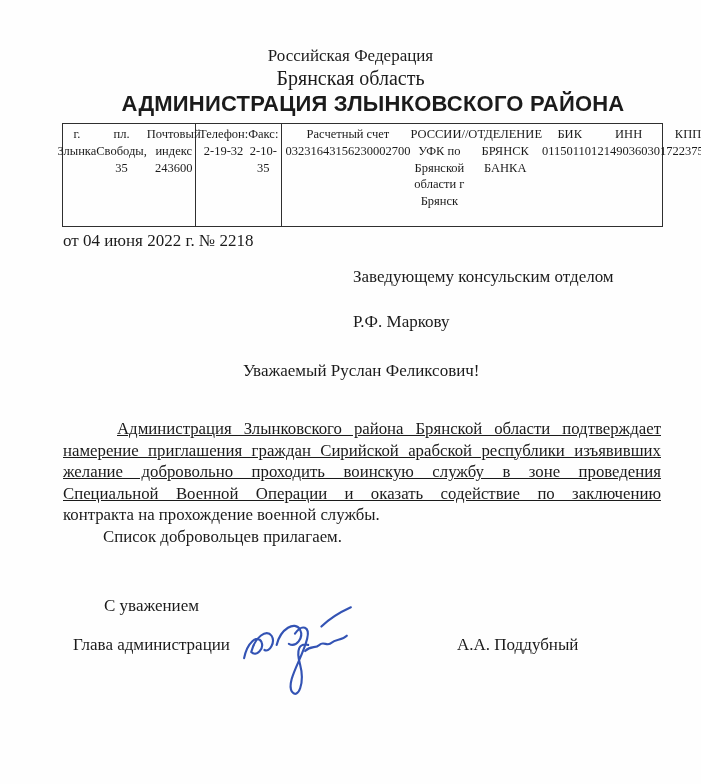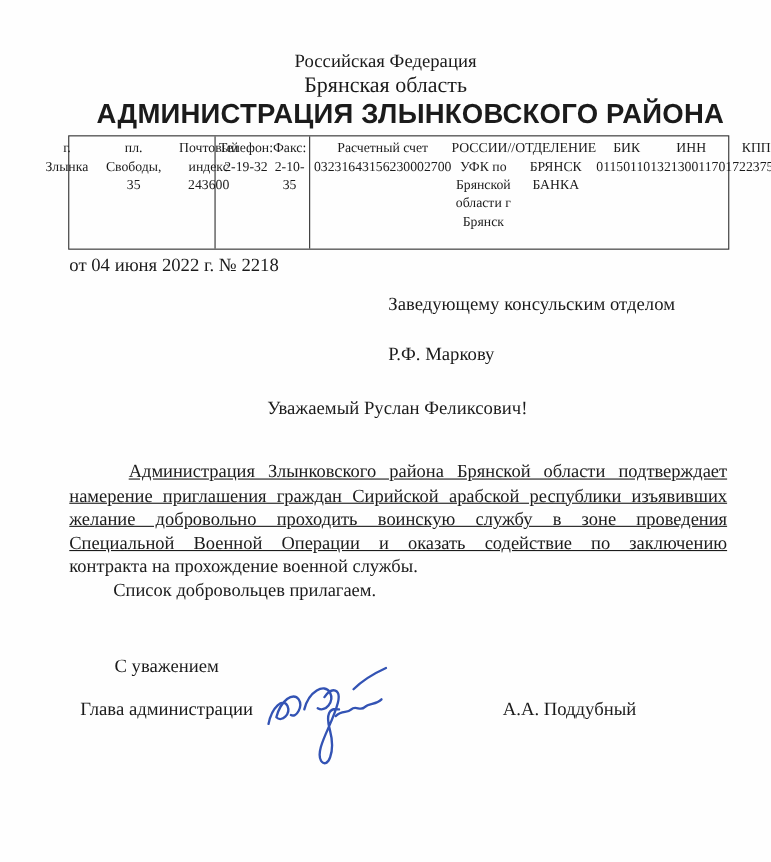--- a/index.html
+++ b/index.html
@@ -15,21 +15,21 @@
   
   .letterhead{
     position:absolute;top:46px;left:0;right:0;
     text-align:center;
   }
   .lh-line1{font-size:17px;line-height:20px;}
   .lh-line2{font-size:20px;line-height:23px;margin-top:1px;}
   .lh-title{
     font-family:"Liberation Sans", sans-serif;
     font-weight:700;
-    font-size:25px;line-height:26px;
+    font-size:22px;line-height:26px;
     margin-top:1px;
     letter-spacing:.2px;
     white-space:nowrap;
     padding-left:45px;
   }
   
   .info-table{
     position:absolute;top:123px;left:62px;
     width:601px;height:104px;
     display:flex;
@@ -37,21 +37,21 @@
     box-sizing:border-box;
     background:#fefefe;
   }
   .info-cell{
     display:flex;flex-direction:row;justify-content:center;
     text-align:center;
     font-size:12.5px;line-height:1.34;
     box-sizing:border-box;
     padding:2px 3px;
   }
-  .cell-address{width:133px;border-right:1.2px solid #2f2f2f;gap:16px;}
+  .cell-address{width:133px;border-right:1.2px solid #2f2f2f;}
   .cell-contacts{width:208px;border-right:1.2px solid #2f2f2f;}
   .cell-bank{flex:1;}
   
   .ref-line{position:absolute;top:231px;left:63px;font-size:17px;}
   
   .addressee-1{position:absolute;top:267px;left:353px;font-size:17px;}
   .addressee-2{position:absolute;top:312px;left:353px;font-size:17px;}
   
   .salutation{position:absolute;top:361px;left:243px;font-size:17px;}
   
@@ -96,21 +96,21 @@
     </div>
     <div class="info-cell cell-contacts">
       <div>Телефон: 2-19-32</div>
       <div>Факс: 2-10-35</div>
     </div>
     <div class="info-cell cell-bank">
       <div>Расчетный счет 03231643156230002700</div>
       <div>РОССИИ//УФК по Брянской области г Брянск</div>
       <div>ОТДЕЛЕНИЕ БРЯНСК БАНКА</div>
       <div>БИК 011501101</div>
-      <div>ИНН 3213001170</div>
+      <div>ИНН 2149036030</div>
       <div>КПП 172237515</div>
     </div>
   </div>
 
   <div class="ref-line">от 04 июня 2022 г. № 2218</div>
 
   <div class="addressee-1">Заведующему консульским отделом</div>
   <div class="addressee-2">Р.Ф. Маркову</div>
 
   <div class="salutation">Уважаемый Руслан Феликсович!</div>

